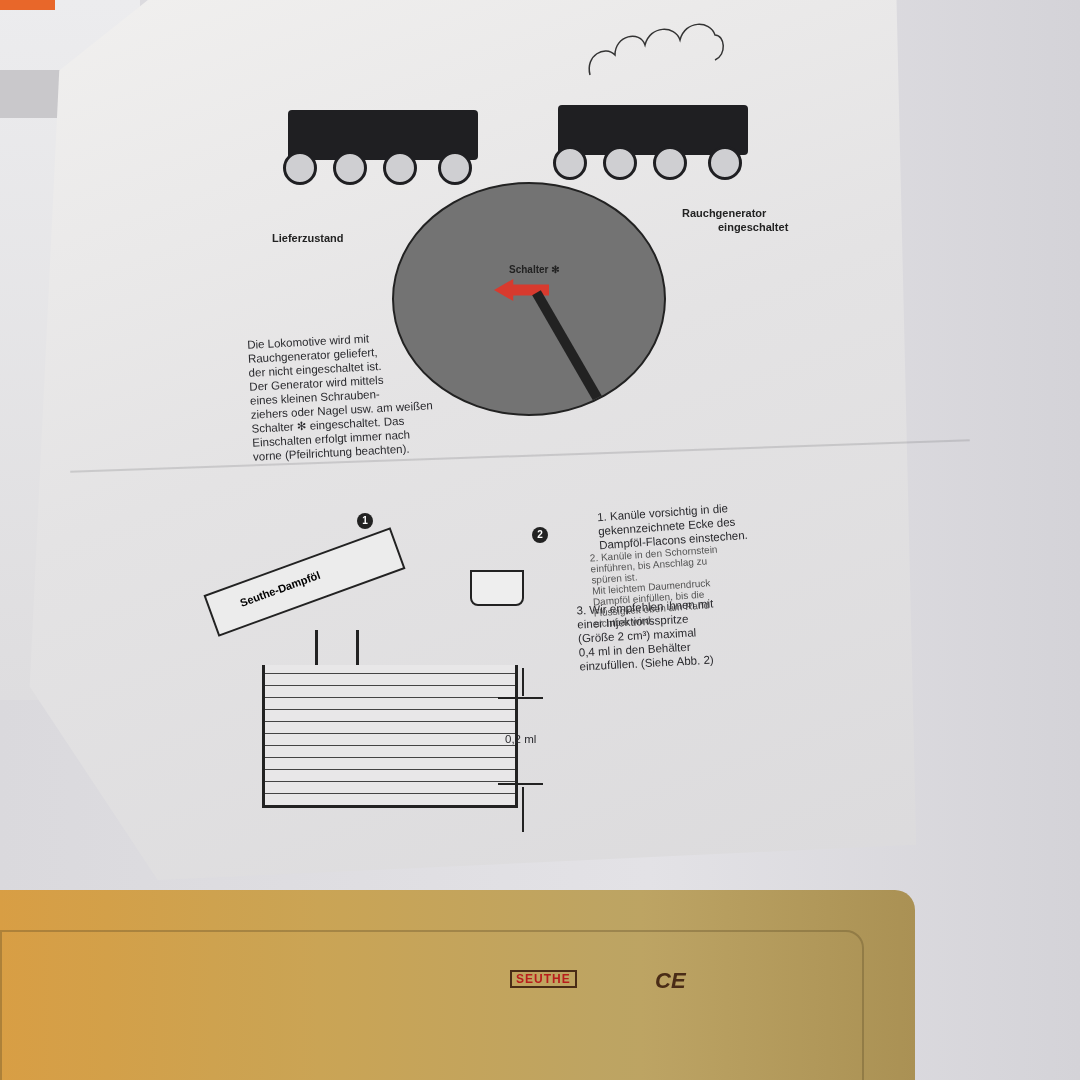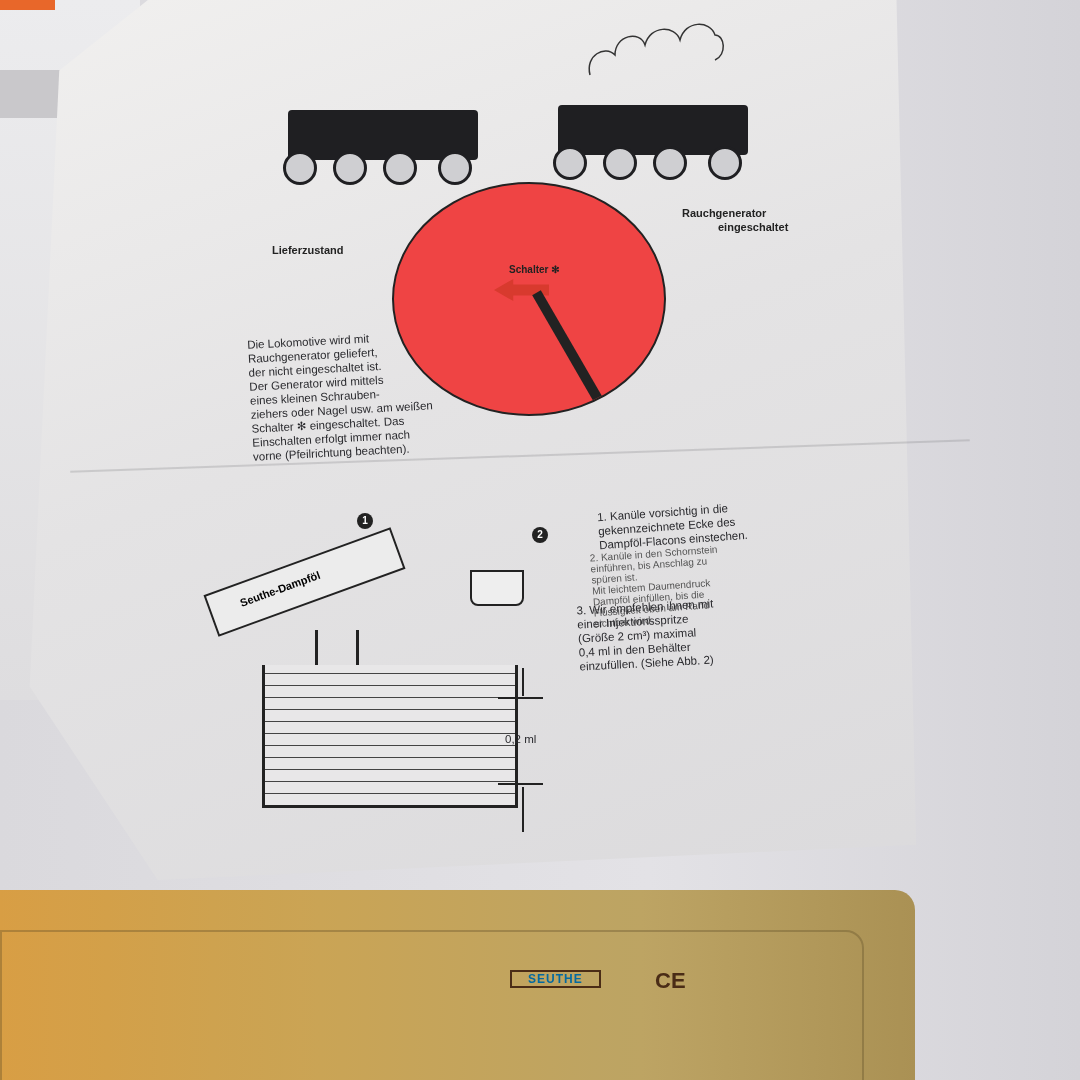--- a/index.html
+++ b/index.html
@@ -18,33 +18,33 @@
     clip-path:polygon(14% 0,90% 0,92% 96%,15% 100%,2% 78%,5% 8%);
     box-shadow:0 0 8px rgba(0,0,0,.3);}
   .fold-h{position:absolute;left:70px;top:455px;width:900px;height:2px;background:rgba(120,120,125,.25);transform:rotate(-2deg);}
   .txt{position:absolute;color:#2a2a2e;font-size:11.5px;line-height:14px;white-space:pre-line;}
   .txt.small{font-size:10px;line-height:11px;}
   .label{position:absolute;font-weight:bold;font-size:11px;color:#222;}
   .loco{position:absolute;height:85px;width:210px;}
   .loco .body{position:absolute;left:10px;top:10px;width:190px;height:50px;background:#1f1f22;border-radius:4px;}
   .loco .wheel{position:absolute;bottom:0;width:28px;height:28px;border-radius:50%;border:3px solid #1f1f22;background:#cfcfd2;}
   .circle{position:absolute;left:392px;top:182px;width:270px;height:230px;border-radius:50%;border:2.5px solid #222;
-    background:#ef4444;overflow:hidden;}
+    background:#737373;overflow:hidden;}
   .arrow-red{position:absolute;left:100px;top:95px;width:55px;height:22px;background:#d83a2e;
     clip-path:polygon(0 50%,35% 0,35% 25%,100% 25%,100% 75%,35% 75%,35% 100%);}
   .tank{position:absolute;left:262px;top:665px;width:250px;height:140px;border:3px solid #222;border-top:none;background:
     repeating-linear-gradient(0deg,#e8e7e8 0 11px,#444 11px 12px);}
   .dim-line{position:absolute;height:2px;width:45px;background:#222;}
   .vline{position:absolute;width:2px;background:#222;}
   .badge{position:absolute;width:16px;height:16px;border-radius:50%;background:#222;color:#fff;font-size:10px;text-align:center;line-height:16px;font-weight:bold;}
   .tray{position:absolute;left:0;top:890px;width:915px;height:190px;
     background:linear-gradient(90deg,#d89b3c 0%,#c9a14e 35%,#bba15d 70%,#a88e4d 100%);opacity:.95;border-top-right-radius:20px;}
   .tray-inner{position:absolute;left:0;top:40px;width:860px;height:150px;border:2px solid rgba(90,70,30,.35);border-top-right-radius:18px;}
-  .tray-logo{position:absolute;left:510px;top:970px;font-size:12px;font-weight:bold;color:#0369a1;letter-spacing:1px;border:2px solid #4a2c16;padding:0 16px;}
-  .tray-ce{position:absolute;left:655px;top:968px;font-size:22px;font-weight:bold;color:#4a2c16;}
+  .tray-logo{position:absolute;left:510px;top:970px;font-size:12px;font-weight:bold;color:#b91c1c;letter-spacing:1px;border:2px solid #4a2c16;padding:0 4px;}
+  .tray-ce{position:absolute;left:655px;top:968px;font-size:22px;font-weight:bold;color:#4a2c16;font-style:italic;}
 </style>
 </head>
 <body>
 
 <div class="bg-wall"></div>
 
 <div class="box-left">
   <div class="box-orange"></div>
   <div class="box-window"></div>
 </div>
@@ -65,21 +65,21 @@
   <div class="body"></div>
   <div class="wheel" style="left:5px"></div>
     <div class="wheel" style="left:55px"></div>
   <div class="wheel" style="left:105px"></div>
     <div class="wheel" style="left:160px"></div>
 </div>
 <svg style="position:absolute;left:585px;top:15px" width="145" height="65">
   <path d="M5 60 C0 40 20 30 30 40 C30 20 55 15 60 30 C65 10 90 10 95 25 C100 5 125 5 130 20 C140 20 142 40 130 45" fill="none" stroke="#333" stroke-width="1.5"></path>
 </svg>
 
-<div class="label" style="left:272px;top:244px;text-align:center;">Lieferzustand</div>
+<div class="label" style="left:272px;top:232px;text-align:center;">Lieferzustand</div>
 <div class="label" style="left:682px;top:207px;">Rauchgenerator</div>
 <div class="label" style="left:718px;top:221px;">eingeschaltet</div>
 
 <div class="circle">
   <div class="label" style="left:115px;top:80px;font-size:10px;">Schalter ✻</div>
   <div class="arrow-red"></div>
   <div style="position:absolute;left:170px;top:100px;width:10px;height:130px;background:#222;transform:rotate(-30deg);"></div>
 </div>
 
 <div class="txt" style="left:250px;top:333px;transform:rotate(-3deg);">Die Lokomotive wird mit

